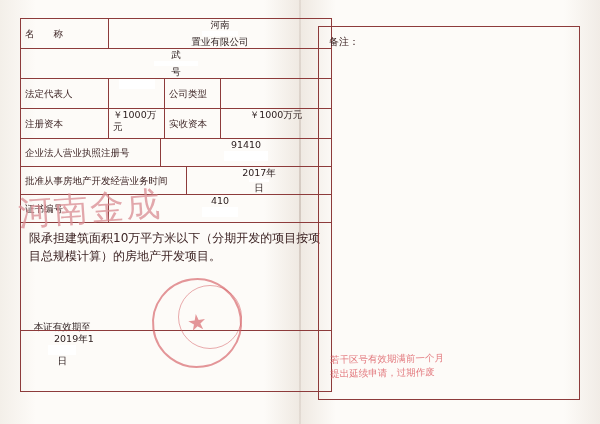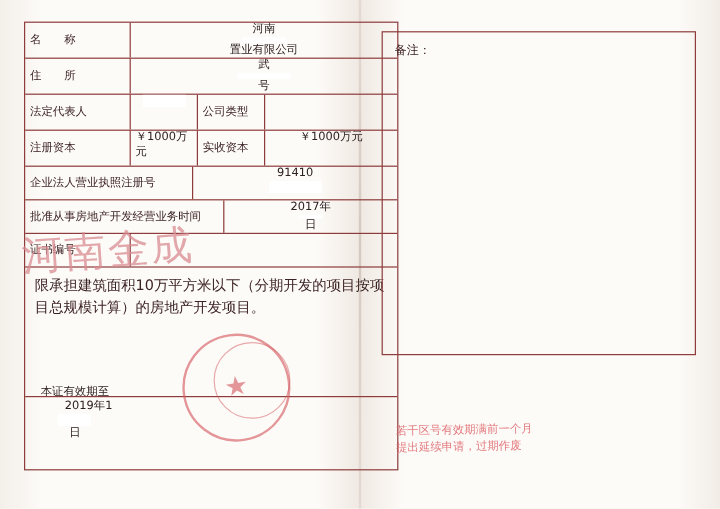--- a/index.html
+++ b/index.html
@@ -66,21 +66,21 @@
   .rd20{width:20px;}
   .note{
     font-size:12px;line-height:1.5;color:#3c2323;
     padding:6px 8px 0 8px;display:block;
   }
   .validrow{
     align-items:center;
   }
   
   .rightbox{
-    position:absolute;left:318px;top:26px;width:262px;height:270px;
+    position:absolute;left:318px;top:26px;width:262px;height:374px;
     border:1px solid #8d3b3b;box-sizing:border-box;
   }
   .remark{
     font-size:10px;color:#3c2323;padding:8px 10px;
   }
   
   .wm{
     position:absolute;left:18px;top:186px;
     font-size:34px;color:#d98c92;opacity:.75;
     font-family:"DejaVu Serif", serif;
@@ -124,21 +124,20 @@
     <div class="row h30">
       <div class="cell lbl vline w88">名　　称</div>
       <div class="cell val flex1">
         <span>河南</span>
           <i class="redacted rd36"></i>
           <span>置业有限公司</span>
       </div>
     </div>
 
     <div class="row h30">
-      <div class="cell lbl vline w88">住　　所</div>
       <div class="cell val flex1">
         <span>武</span>
           <i class="redacted rd44"></i>
           <span>号</span>
       </div>
     </div>
 
     <div class="row h30">
       <div class="cell lbl vline w88">法定代表人</div>
       <div class="cell val vline w56">
@@ -166,20 +165,24 @@
       <div class="cell lbl vline" style="width:166px">批准从事房地产开发经营业务时间</div>
       <div class="cell val flex1">
         <span>2017年</span>
           <i class="redacted rd20"></i>
           <span>日</span>
       </div>
     </div>
 
     <div class="row h28">
       <div class="cell lbl vline w88">证书编号</div>
+      <div class="cell val flex1">
+        <span>410</span>
+          <i class="redacted rd36"></i>
+      </div>
     </div>
 
     <div class="row" style="height:108px;display:block;position:relative">
       <span class="note">限承担建筑面积10万平方米以下（分期开发的项目按项目总规模计算）的房地产开发项目。</span>
 
     </div>
 
     <div class="row h26 validrow">
       <div class="cell val" style="padding-left:10px">
         <span>本证有效期至</span>

